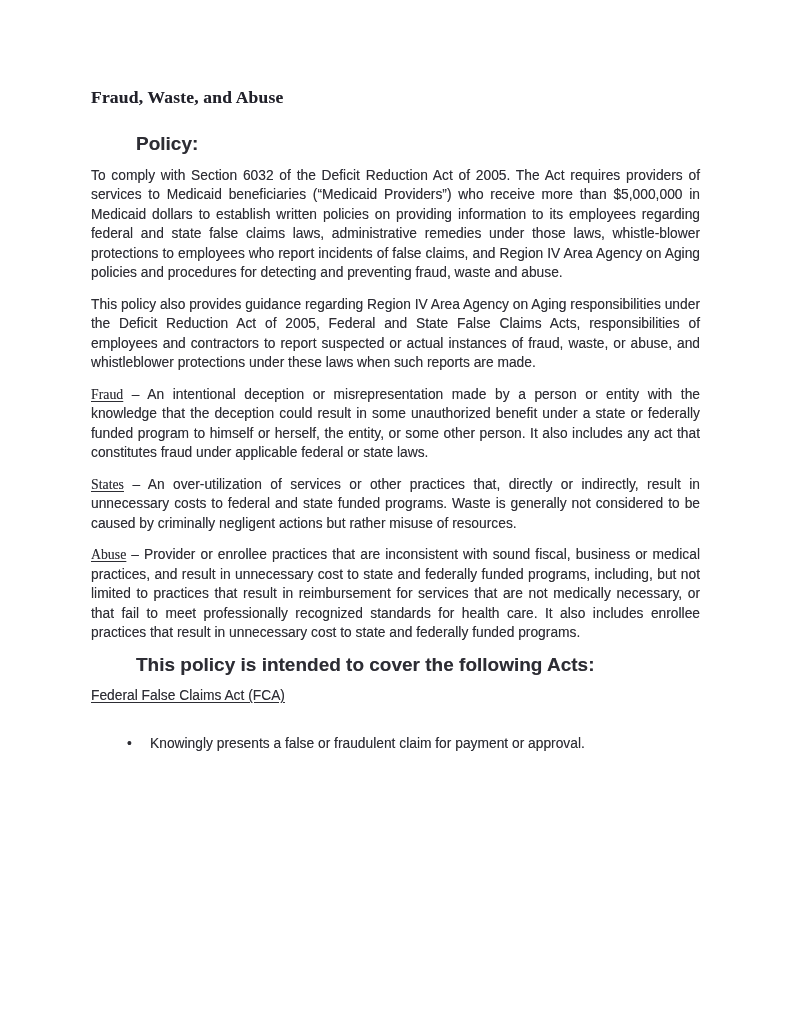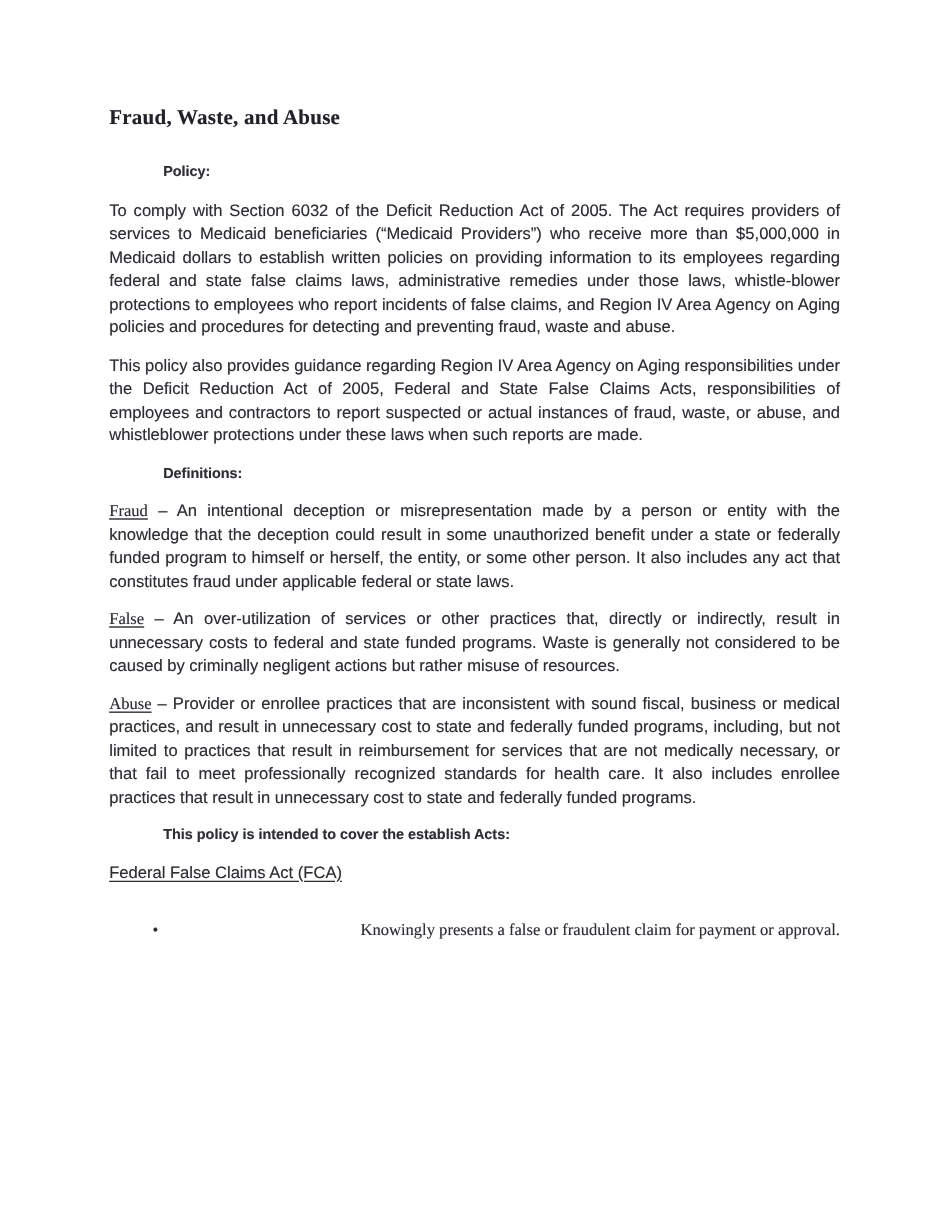--- a/index.html
+++ b/index.html
@@ -28,21 +28,21 @@
     font-weight: 700;
     color: #21212a;
     letter-spacing: 0.2px;
     margin: 0 0 26px 0;
   }
   .doc-subtitle {
     font-size: 14.5px;
     margin: 0 0 23px 0;
   }
   .section-heading {
-    font-size: 12px;
+    font-size: 19px;
     font-weight: 700;
     margin: 0 0 12px 0;
     padding-left: 45px;
   }
   .para {
     margin: 0 0 12px 0;
     text-align: justify;
   }
   .para.no-gap {
     margin-bottom: 0;
@@ -58,22 +58,21 @@
     text-underline-offset: 2px;
   }
   .bullets {
     margin: 0;
     padding: 0 0 0 36px;
     list-style: none;
   }
   .bullets li {
     position: relative;
     padding-left: 23px;
-    text-align: right;
-    font-family: Liberation Serif, serif;
+    text-align: left;
   }
   .bullets li::before {
     content: "\2022";
     position: absolute;
     left: 0;
     top: 0;
   }
 </style>
 </head>
 <body>
@@ -82,29 +81,28 @@
 
   <h1 class="doc-title">Fraud, Waste, and Abuse</h1>
 
 
   <h2 class="section-heading">Policy:</h2>
 
   <p class="para">To comply with Section 6032 of the Deficit Reduction Act of 2005. The Act requires providers of services to Medicaid beneficiaries (“Medicaid Providers”) who receive more than $5,000,000 in Medicaid dollars to establish written policies on providing information to its employees regarding federal and state false claims laws, administrative remedies under those laws, whistle-blower protections to employees who report incidents of false claims, and Region IV Area Agency on Aging policies and procedures for detecting and preventing fraud, waste and abuse.</p>
 
   <p class="para">This policy also provides guidance regarding Region IV Area Agency on Aging responsibilities under the Deficit Reduction Act of 2005, Federal and State False Claims Acts, responsibilities of employees and contractors to report suspected or actual instances of fraud, waste, or abuse, and whistleblower protections under these laws when such reports are made.</p>
 
-  <h2 class="section-heading">Definitions:</h2>
 
   <p class="para"><span class="term">Fraud</span><span> – An intentional deception or misrepresentation made by a person or entity with the knowledge that the deception could result in some unauthorized benefit under a state or federally funded program to himself or herself, the entity, or some other person. It also includes any act that constitutes fraud under applicable federal or state laws.</span></p>
 
-  <p class="para"><span class="term">False</span><span> – An over-utilization of services or other practices that, directly or indirectly, result in unnecessary costs to federal and state funded programs. Waste is generally not considered to be caused by criminally negligent actions but rather misuse of resources.</span></p>
+  <p class="para"><span class="term">States</span><span> – An over-utilization of services or other practices that, directly or indirectly, result in unnecessary costs to federal and state funded programs. Waste is generally not considered to be caused by criminally negligent actions but rather misuse of resources.</span></p>
 
   <p class="para"><span class="term">Abuse</span><span> – Provider or enrollee practices that are inconsistent with sound fiscal, business or medical practices, and result in unnecessary cost to state and federally funded programs, including, but not limited to practices that result in reimbursement for services that are not medically necessary, or that fail to meet professionally recognized standards for health care. It also includes enrollee practices that result in unnecessary cost to state and federally funded programs.</span></p>
 
-  <h2 class="section-heading">This policy is intended to cover the establish Acts:</h2>
+  <h2 class="section-heading">This policy is intended to cover the following Acts:</h2>
 
   <p class="act-title">Federal False Claims Act (FCA)</p>
 
 
   <ul class="bullets">
     <li>Knowingly presents a false or fraudulent claim for payment or approval.</li>
   </ul>
 
 </div>
 

